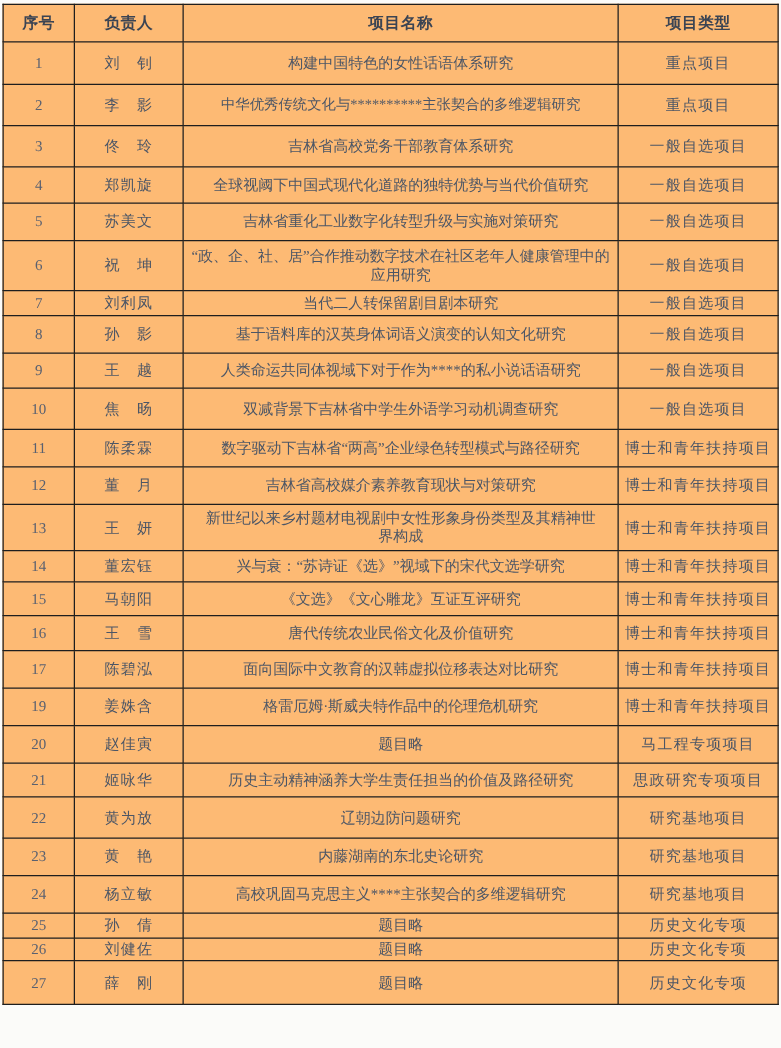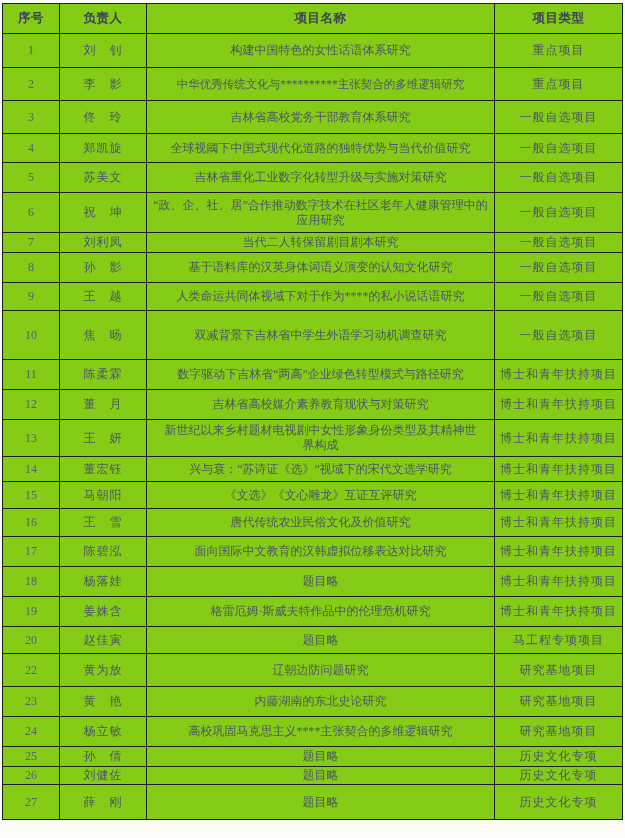--- a/index.html
+++ b/index.html
@@ -13,21 +13,21 @@
   .page {
     width: 625px;
     height: 838px;
     box-sizing: border-box;
     padding: 3px 2px;
   }
   table.projects {
     border-collapse: collapse;
     table-layout: fixed;
     width: 620px;
-    background: #84cc16;
+    background: #fdba74;
   }
   col.c1 { width: 57px; }
   col.c2 { width: 87px; }
   col.c3 { width: 348px; }
   col.c4 { width: 128px; }
   th, td {
     border: 1px solid #1e1e1e;
     text-align: center;
     vertical-align: middle;
     padding: 1px 3px;
@@ -53,21 +53,21 @@
   
   tbody tr:nth-child(1)  { height: 34px; }
   tbody tr:nth-child(2)  { height: 33px; }
   tbody tr:nth-child(3)  { height: 33px; }
   tbody tr:nth-child(4)  { height: 29px; }
   tbody tr:nth-child(5)  { height: 30px; }
   tbody tr:nth-child(6)  { height: 40px; }
   tbody tr:nth-child(7)  { height: 20px; }
   tbody tr:nth-child(8)  { height: 30px; }
   tbody tr:nth-child(9)  { height: 28px; }
-  tbody tr:nth-child(10) { height: 49px; margin-top: 24px; }
+  tbody tr:nth-child(10) { height: 33px; margin-top: 24px; }
   tbody tr:nth-child(11) { height: 30px; }
   tbody tr:nth-child(12) { height: 30px; margin-left: 40px; }
   tbody tr:nth-child(13) { height: 37px; margin-left: 19px; }
   tbody tr:nth-child(14) { height: 25px; }
   tbody tr:nth-child(15) { height: 27px; }
   tbody tr:nth-child(16) { height: 28px; padding-left: 32px; }
   tbody tr:nth-child(17) { height: 30px; }
   tbody tr:nth-child(18) { height: 30px; }
   tbody tr:nth-child(19) { height: 30px; margin-top: 45px; }
   tbody tr:nth-child(20) { height: 27px; }
@@ -199,36 +199,36 @@
     <td class="c-title">唐代传统农业民俗文化及价值研究</td>
     <td class="c-type">博士和青年扶持项目</td>
   </tr>
         <tr>
     <td class="c-no">17</td>
     <td class="c-name">陈碧泓</td>
     <td class="c-title">面向国际中文教育的汉韩虚拟位移表达对比研究</td>
     <td class="c-type">博士和青年扶持项目</td>
   </tr>
         <tr>
-    <td class="c-no">18</td>
-    <td class="c-name">杨落娃</td>
-    <td class="c-title">题目略</td>
-    <td class="c-type">博士和青年扶持项目</td>
-  </tr>
-        <tr>
     <td class="c-no">19</td>
     <td class="c-name">姜姝含</td>
     <td class="c-title">格雷厄姆·斯威夫特作品中的伦理危机研究</td>
     <td class="c-type">博士和青年扶持项目</td>
   </tr>
         <tr>
     <td class="c-no">20</td>
     <td class="c-name">赵佳寅</td>
     <td class="c-title">题目略</td>
     <td class="c-type">马工程专项项目</td>
+  </tr>
+        <tr>
+    <td class="c-no">21</td>
+    <td class="c-name">姬咏华</td>
+    <td class="c-title">历史主动精神涵养大学生责任担当的价值及路径研究</td>
+    <td class="c-type">思政研究专项项目</td>
   </tr>
         <tr>
     <td class="c-no">22</td>
     <td class="c-name">黄为放</td>
     <td class="c-title">辽朝边防问题研究</td>
     <td class="c-type">研究基地项目</td>
   </tr>
         <tr>
     <td class="c-no">23</td>
     <td class="c-name">黄　艳</td>

